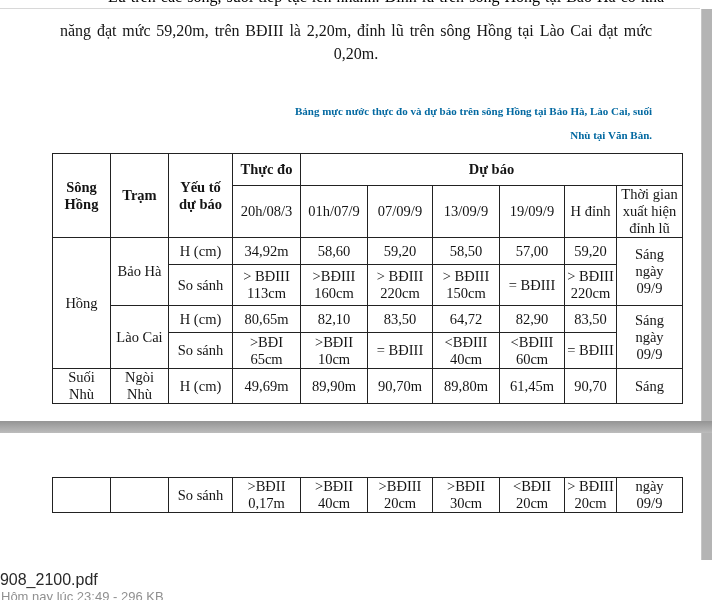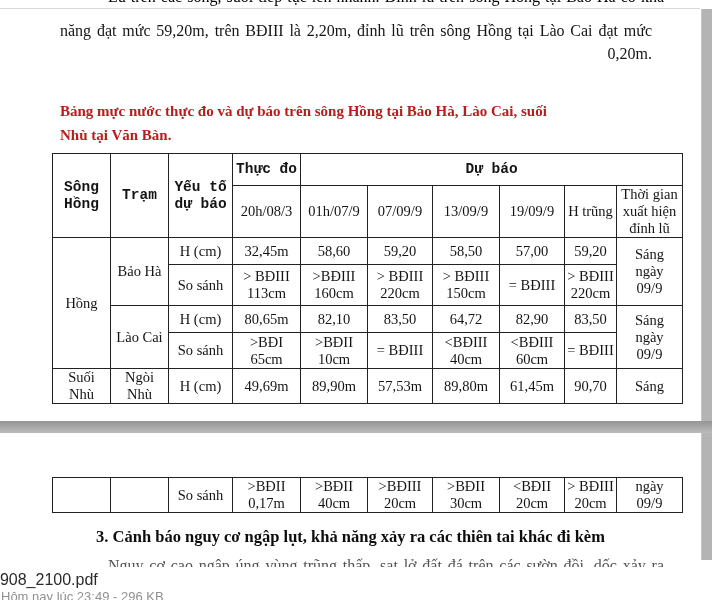--- a/index.html
+++ b/index.html
@@ -9,29 +9,29 @@
   
   .top-edge{position:absolute;top:8px;left:0;width:700px;height:1px;background:#d8d8d8;}
 
   
   .top-clip{position:absolute;top:0;left:108px;width:556px;height:6px;overflow:hidden;}
   .top-clip-inner{position:relative;top:-12px;font-size:16px;line-height:18px;color:#000;
                   text-align:justify;text-align-last:justify;}
 
   .para{position:absolute;top:19px;left:60px;width:592px;font-size:16px;line-height:23px;color:#151515;}
   .jline{text-align:justify;text-align-last:justify;}
-  .jline-last{text-align:right;}
-
-  .doc-title{position:absolute;top:99px;left:60px;width:592px;text-align:left;
-             font-weight:bold;font-size:15px;line-height:24px;white-space:pre-line;color:#b91c1c;}
+  .jline-last{text-align:center;}
+
+  .doc-title{position:absolute;top:99px;left:60px;width:592px;text-align:right;
+             font-weight:bold;font-size:11px;line-height:24px;white-space:pre-line;color:#0369a1;}
 
   .tbl{border-collapse:collapse;table-layout:fixed;width:630px;font-size:14.5px;color:#141414;}
   .tbl td{border:1.5px solid #222;text-align:center;vertical-align:middle;
           white-space:pre-line;line-height:17px;padding:0 1px;overflow:hidden;}
-  .bold{font-weight:bold;font-family:Liberation Mono, monospace;}
+  .bold{font-weight:bold;}
   .tbl-wrap1{position:absolute;top:153px;left:52px;}
   .tbl-wrap2{position:absolute;top:477px;left:52px;}
 
   
   .separator{position:absolute;top:421px;left:0;width:712px;height:12px;
              background:linear-gradient(#949494,#bcbcbc);}
 
   
   .scrollbar{position:absolute;top:9px;left:701px;width:11px;height:551px;background:#b4b4b4;
              border-left:1px solid #c6c6c6;}
@@ -92,30 +92,30 @@
 dự báo</td>
         <td class="bold">Thực đo</td>
         <td colspan="6" class="bold">Dự báo</td>
       </tr>
       <tr style="height:52px">
         <td>20h/08/3</td>
         <td>01h/07/9</td>
         <td>07/09/9</td>
         <td>13/09/9</td>
         <td>19/09/9</td>
-        <td>H trũng</td>
+        <td>H đỉnh</td>
         <td>Thời gian
 xuất hiện
 đỉnh lũ</td>
       </tr>
       <tr style="height:27px">
         <td rowspan="4">Hồng</td>
         <td rowspan="2">Bảo Hà</td>
         <td>H (cm)</td>
-        <td>32,45m</td>
+        <td>34,92m</td>
         <td>58,60</td>
         <td>59,20</td>
         <td>58,50</td>
         <td>57,00</td>
         <td>59,20</td>
         <td rowspan="2">Sáng
 ngày
 09/9</td>
       </tr>
       <tr style="height:41px">
@@ -157,21 +157,21 @@
         <td>&lt;BĐIII
 60cm</td>
         <td>= BĐIII</td>
       </tr>
       <tr style="height:24px">
         <td>Suối Nhù</td>
         <td>Ngòi Nhù</td>
         <td>H (cm)</td>
         <td>49,69m</td>
         <td>89,90m</td>
-        <td>57,53m</td>
+        <td>90,70m</td>
         <td>89,80m</td>
         <td>61,45m</td>
         <td>90,70</td>
         <td>Sáng</td>
       </tr>
     </tbody>
       </table>
   </div>
 
   <div class="scrollbar"></div>
@@ -208,22 +208,18 @@
 20cm</td>
         <td>&gt; BĐIII
 20cm</td>
         <td>ngày
 09/9</td>
       </tr>
     </tbody>
       </table>
   </div>
 
-  <div class="section-heading">3. Cảnh báo nguy cơ ngập lụt, khả năng xảy ra các thiên tai khác đi kèm</div>
-
-  <div class="bottom-clip">
-    <div class="bottom-clip-inner">Nguy cơ cao ngập úng vùng trũng thấp, sạt lở đất đá trên các sườn đồi, dốc xảy ra</div>
-  </div>
+
 
   <div class="file-name">0908_2100.pdf</div>
   <div class="file-meta">Hôm nay lúc 23:49 - 296 KB</div>
 
 </div>
 
 </body></html>

